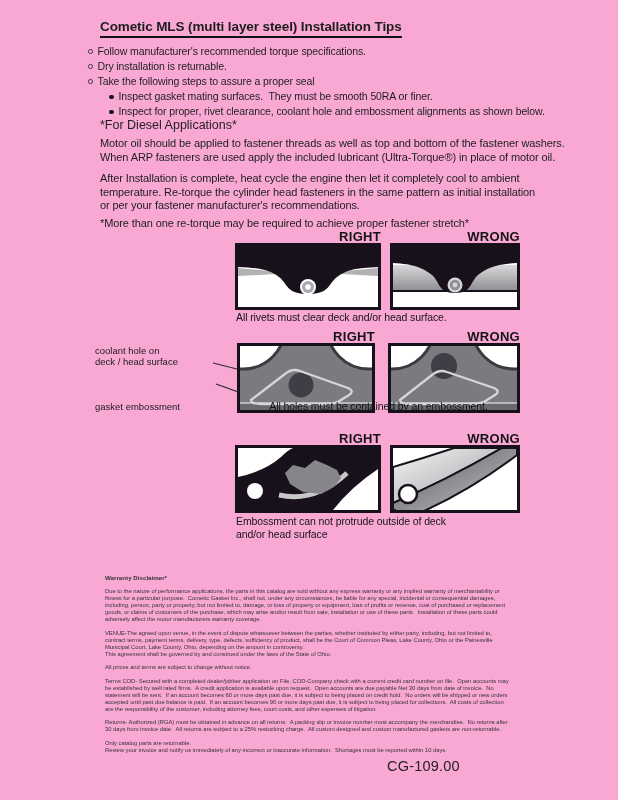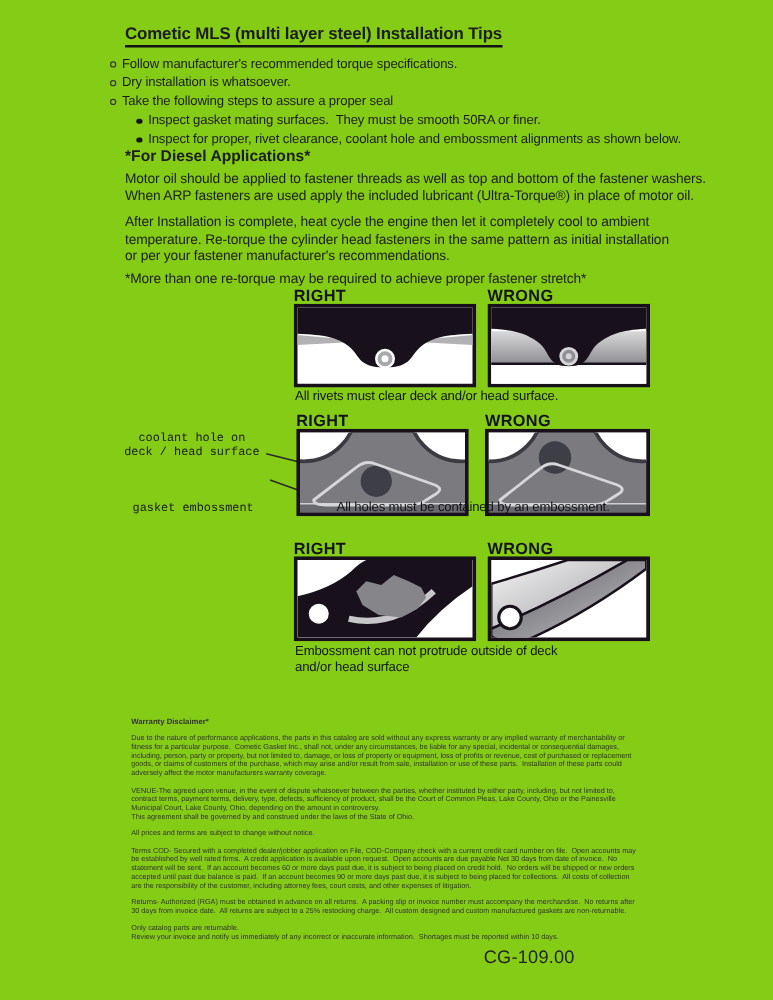--- a/index.html
+++ b/index.html
@@ -1,41 +1,41 @@
 <!DOCTYPE html>
 <html><head>
 <meta charset="utf-8">
 <style>
   * { margin:0; padding:0; box-sizing:border-box; }
   html,body { background:#ffffff; }
   .page {
-    position:relative; width:618px; height:800px; background:#84cc16;
+    position:relative; width:618px; height:800px; background:#f9a8d4;
     font-family:"Liberation Sans", sans-serif; color:#1d1d1f; overflow:hidden;
   }
   .title {
     position:absolute; left:100px; top:19px;
     font-size:13.5px; font-weight:bold; letter-spacing:-0.1px;
     border-bottom:2px solid #131316; padding-bottom:2px; white-space:pre;
   }
   .tips { position:absolute; left:88px; top:44px; width:460px; font-size:10.5px; line-height:15px; letter-spacing:-0.1px; }
   .brow { display:flex; align-items:flex-start; }
   .brow.sub { padding-left:21px; }
   .bm { flex:none; margin:5px 5px 0 0; }
   .bm.open { width:4.5px; height:4.5px; border:1.2px solid #3a3a3c; border-radius:50%; }
   .bm.fill { width:4.5px; height:4.5px; background:#131316; border-radius:50%; margin-top:5.5px; }
   .btxt { white-space:pre; }
-  .diesel-h { position:absolute; left:100px; top:118px; font-size:12.5px; font-weight:bold; white-space:pre; }
+  .diesel-h { position:absolute; left:100px; top:118px; font-size:12.5px; font-weight:normal; white-space:pre; }
   .para { position:absolute; left:100px; font-size:11px; line-height:13.5px; letter-spacing:-0.1px; white-space:pre; }
   #p1 { top:137px; }
   #p2 { top:172px; }
   #p3 { top:217px; }
-  .flabel { position:absolute; font-size:13px; font-weight:bold; text-align:left; letter-spacing:0.3px; color:#141417; }
+  .flabel { position:absolute; font-size:13px; font-weight:bold; text-align:right; letter-spacing:0.3px; color:#141417; }
   .fbox { position:absolute; line-height:0; }
   .fcap { position:absolute; font-size:10.5px; letter-spacing:-0.1px; color:#141417; white-space:pre; line-height:12.5px; }
-  .ann { position:absolute; font-size:9.5px; line-height:11px; text-align:center; white-space:pre; color:#1a1a1c;font-family:Liberation Mono, monospace; }
+  .ann { position:absolute; font-size:9.5px; line-height:11px; text-align:left; white-space:pre; color:#1a1a1c; }
   .leaders { position:absolute; left:95px; top:338px; pointer-events:none; }
   .leaders line { stroke:#29292c; stroke-width:1.2; }
   .legal { position:absolute; left:105px; top:574px; width:430px; color:#333336; }
   .legal .lh { font-size:6.2px; font-weight:bold; margin-bottom:7px; }
   .legal p { font-size:5.8px; line-height:7px; margin-bottom:6.5px; white-space:pre; }
   .pagenum { position:absolute; left:387px; top:758px; font-size:14.5px; color:#222225; letter-spacing:0.2px;text-align:center; }
 </style>
 </head>
 <body>
 
@@ -43,21 +43,21 @@
 
   <div class="title">Cometic MLS (multi layer steel) Installation Tips</div>
 
   <div class="tips">
     <div class="brow">
       <span class="bm open"></span>
       <span class="btxt">Follow manufacturer's recommended torque specifications.</span>
     </div>
     <div class="brow">
       <span class="bm open"></span>
-      <span class="btxt">Dry installation is whatsoever.</span>
+      <span class="btxt">Dry installation is returnable.</span>
     </div>
     <div class="brow">
       <span class="bm open"></span>
       <span class="btxt">Take the following steps to assure a proper seal</span>
     </div>
     <div class="brow sub">
       <span class="bm fill"></span>
       <span class="btxt">Inspect gasket mating surfaces.  They must be smooth 50RA or finer.</span>
     </div>
     <div class="brow sub">

